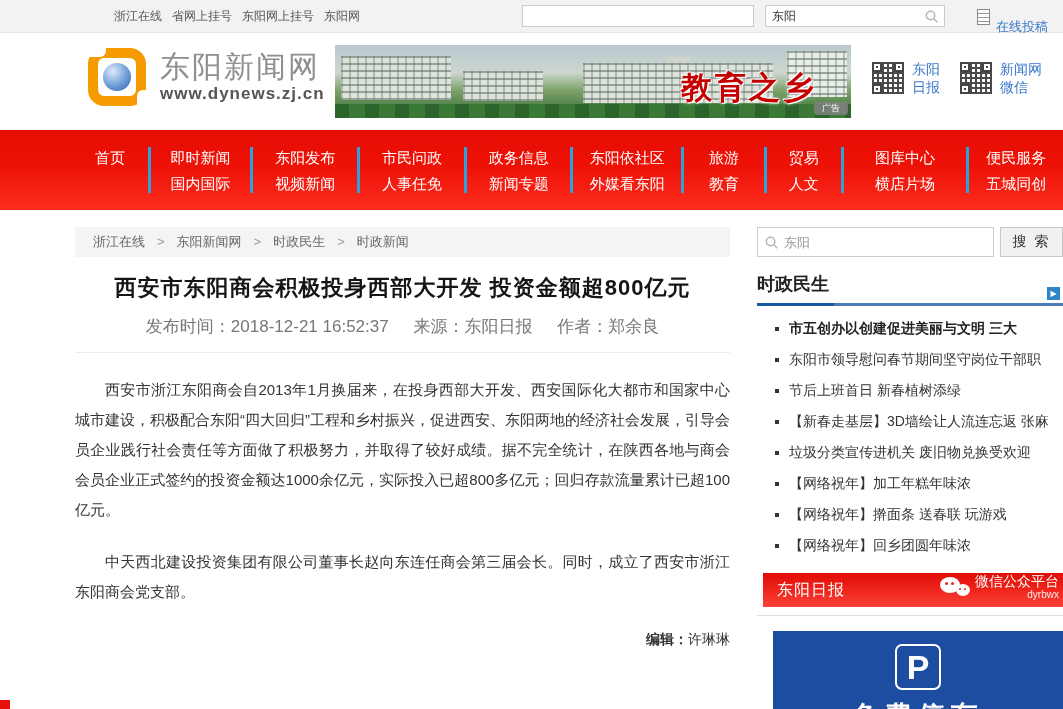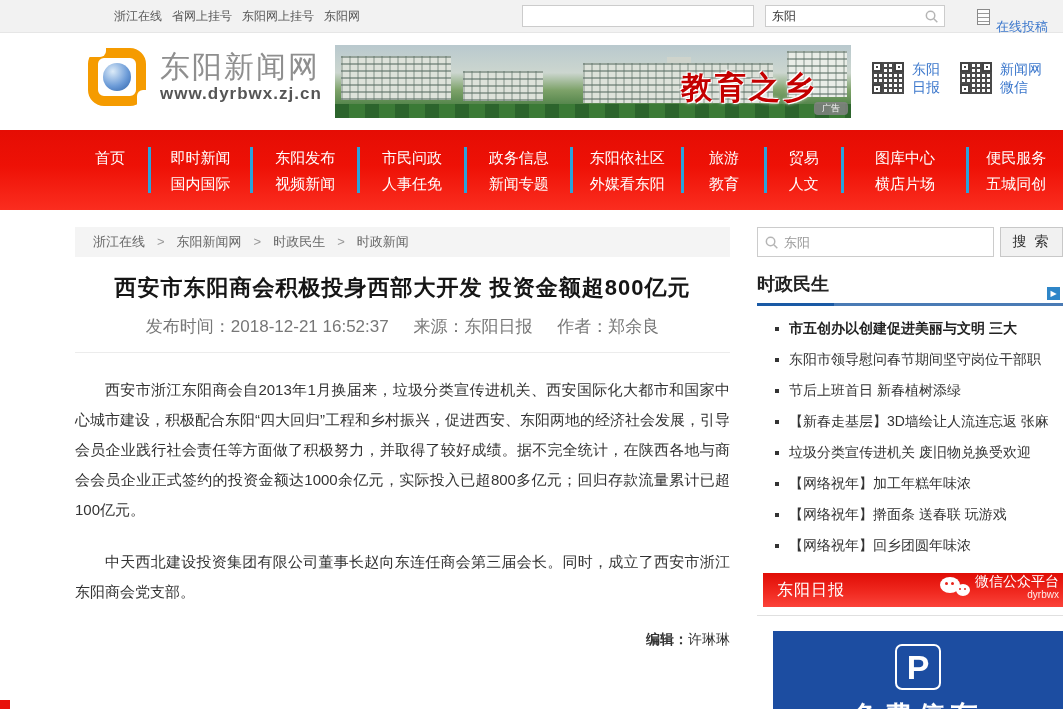--- a/index.html
+++ b/index.html
@@ -141,21 +141,21 @@
 <div class="header">
   <div class="logo">
     <div class="logo-icon">
       <div class="logo-ring"></div>
       <div class="logo-notch-a"></div>
       <div class="logo-notch-b"></div>
       <div class="logo-ball"></div>
     </div>
     <div>
       <div class="site-name">东阳新闻网</div>
-      <div class="site-url">www.dyrbwx.zj.cn</div>
+      <div class="site-url">www.dynews.zj.cn</div>
     </div>
   </div>
   <div class="banner">
     <div class="bld bld1"></div>
     <div class="bld bld2"></div>
     <div class="bld bld3"></div>
     <div class="bld bld4"></div>
     <div class="banner-green"></div>
     <div class="banner-slogan">教育之乡</div>
     <div class="banner-ad">广告</div>
@@ -240,21 +240,21 @@
 <div class="breadcrumb" id="breadcrumb"><a>浙江在线</a><span class="bc-sep">&gt;</span><a>东阳新闻网</a><span class="bc-sep">&gt;</span><a>时政民生</a><span class="bc-sep">&gt;</span><a>时政新闻</a></div>
 
 <div class="article">
   <div class="art-title">西安市东阳商会积极投身西部大开发 投资金额超800亿元</div>
   <div class="art-meta">
     <span><i style="font-style:normal">发布时间：</i><i style="font-style:normal">2018-12-21 16:52:37</i></span>
     <span><i style="font-style:normal">来源：</i><i style="font-style:normal">东阳日报</i></span>
     <span><i style="font-style:normal">作者：</i><i style="font-style:normal">郑余良</i></span>
   </div>
   <div id="article-body">
-      <p class="para">西安市浙江东阳商会自2013年1月换届来，垃圾分类宣传进机关、西安国际化大都市和国家中心城市建设，积极配合东阳“四大回归”工程和乡村振兴，促进西安、东阳两地的经济社会发展，引导会员企业践行社会责任等方面做了积极努力，并取得了较好成绩。据不完全统计，在陕西各地与商会会员企业正式签约的投资金额达1000余亿元，实际投入已超800多亿元；回归存款流量累计已超100亿元。</p>
+      <p class="para">西安市浙江东阳商会自2013年1月换届来，在投身西部大开发、西安国际化大都市和国家中心城市建设，积极配合东阳“四大回归”工程和乡村振兴，促进西安、东阳两地的经济社会发展，引导会员企业践行社会责任等方面做了积极努力，并取得了较好成绩。据不完全统计，在陕西各地与商会会员企业正式签约的投资金额达1000余亿元，实际投入已超800多亿元；回归存款流量累计已超100亿元。</p>
       <p class="para">中天西北建设投资集团有限公司董事长赵向东连任商会第三届会长。同时，成立了西安市浙江东阳商会党支部。</p>
     </div>
   <div class="art-editor">
     <b>编辑：</b><span>许琳琳</span>
   </div>
 </div>
 
 <div class="sidebar">
   <input class="sb-search-input" placeholder="东阳" style="">
   <svg class="sb-mag" viewBox="0 0 16 16">

